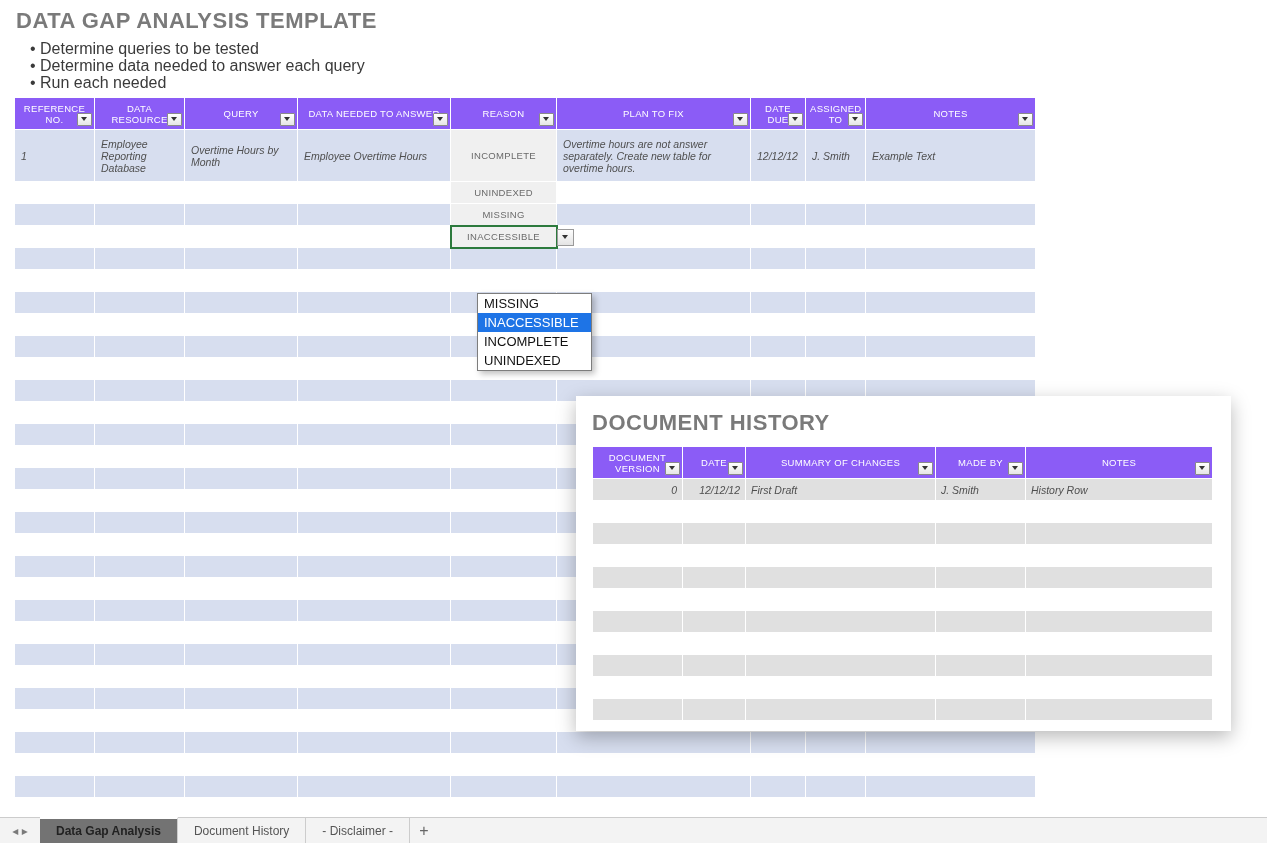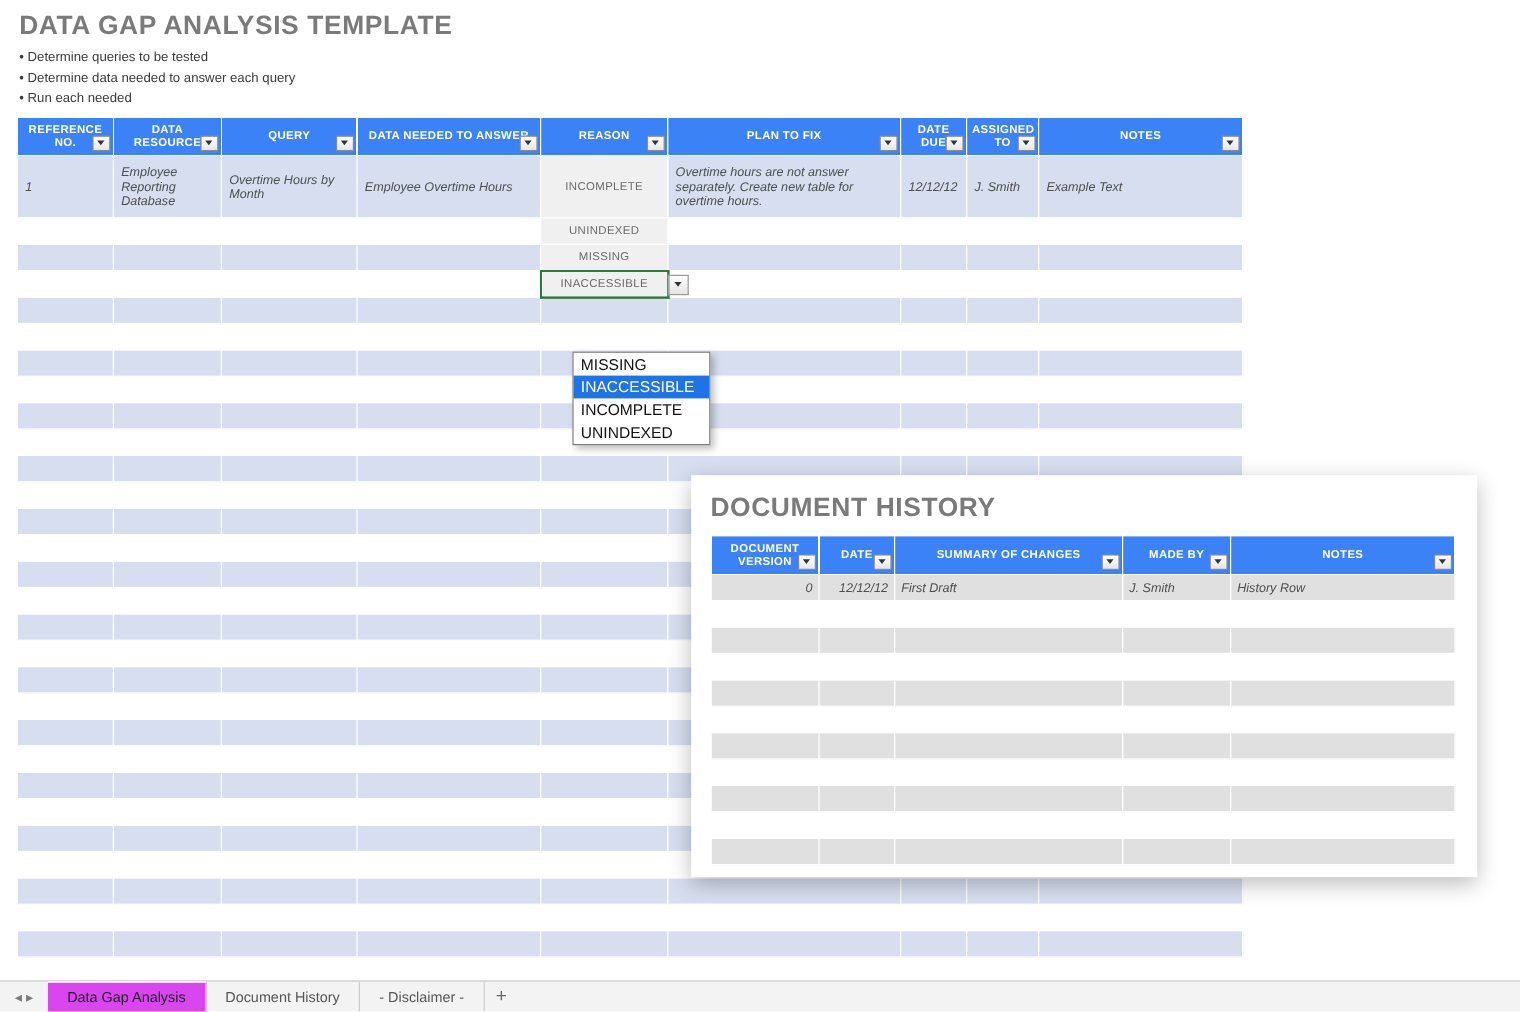--- a/index.html
+++ b/index.html
@@ -1,33 +1,33 @@
 <!DOCTYPE html>
 <html><head>
 <meta charset="utf-8">
 <style>
   html,body{margin:0;padding:0;font-family:"Century Gothic","Segoe UI",Arial,sans-serif;background:#fff;color:#111;height:843px;width:1267px;overflow:hidden}
   .page{padding:8px 14px 0 14px;position:relative;height:100%;box-sizing:border-box}
   .title{font-size:22px;font-weight:700;letter-spacing:0.5px;color:#7a7a7a;margin:0 0 6px 2px}
-  .bullets{margin:0 0 6px 2px;font-size:11px;color:#3a3a3a;line-height:17px}
+  .bullets{margin:0 0 6px 16px;font-size:16px;color:#3a3a3a;line-height:17px}
   .bullets div::before{content:"• ";}
 
   table{border-collapse:collapse;table-layout:fixed}
   .main-table{width:1021px}
   .main-table col.c0{width:80px}
   .main-table col.c1{width:90px}
   .main-table col.c2{width:113px}
   .main-table col.c3{width:153px}
   .main-table col.c4{width:106px}
   .main-table col.c5{width:194px}
   .main-table col.c6{width:55px}
   .main-table col.c7{width:60px}
   .main-table col.c8{width:170px}
 
-  th{background:#3b82f6;color:#fff;font-size:9.5px;font-weight:700;letter-spacing:0.3px;text-align:center;padding:0 4px;height:31px;position:relative;border:1px solid #fff}
+  th{background:#8b5cf6;color:#fff;font-size:9.5px;font-weight:400;letter-spacing:0.3px;text-align:center;padding:0 4px;height:31px;position:relative;border:1px solid #fff}
   td{font-size:10.5px;font-style:italic;color:#4f4f4f;padding:4px 6px;border:1px solid #fff;vertical-align:middle}
   .hd-btn{position:absolute;right:2px;bottom:3px;width:13px;height:11px;background:linear-gradient(#fff,#e6e6e6);border:1px solid #8a8a8a;border-radius:1px;font-size:0}
   .hd-btn::after{content:"";position:absolute;left:3px;top:3px;border-left:3px solid transparent;border-right:3px solid transparent;border-top:4px solid #333}
 
   .main-table tbody tr{height:22px}
   .main-table tbody tr:first-child{height:52px}
   .main-table tbody tr:nth-child(odd) td{background:#d7deef}
   .main-table tbody tr:nth-child(even) td{background:#fff}
   .reason-cell{background:#f0f0f0!important;text-align:center;font-style:normal;color:#6a6a6a;font-size:9.5px;letter-spacing:0.3px}
   .reason-active{border:2px solid #2c7a3d!important;padding:2px 4px;position:relative}
@@ -50,21 +50,21 @@
   .hist-table td{font-size:10.5px;font-style:italic;padding:2px 5px}
   .hist-table tbody tr{height:22px}
   .hist-table tbody tr:nth-child(odd) td{background:#e0e0e0}
   .hist-table tbody tr:nth-child(even) td{background:#fff}
   .num{text-align:right}
 
   
   .sheetbar{position:absolute;left:0;right:0;bottom:0;height:25px;background:#f3f3f3;border-top:1px solid #ccc;display:flex;align-items:stretch;font-size:12px}
   .nav{width:40px;display:flex;align-items:center;justify-content:center;color:#7a7a7a;font-size:12px}
   .tab{padding:0 16px;display:flex;align-items:center;border-right:1px solid #ccc;color:#555;cursor:default}
-  .tab.active{background:#d946ef;border-top:2px solid #fff;border-bottom:0;color:#222;font-weight:400;margin-top:-1px}
+  .tab.active{background:#737373;border-top:2px solid #fff;border-bottom:0;color:#222;font-weight:700;margin-top:-1px}
   .addtab{width:28px;display:flex;align-items:center;justify-content:center;font-size:16px;color:#666}
 </style>
 </head>
 <body>
 
 <div class="page">
   <div class="title">DATA GAP ANALYSIS TEMPLATE</div>
   <div class="bullets" id="bullets">
       <div>Determine queries to be tested</div>
       <div>Determine data needed to answer each query</div>

